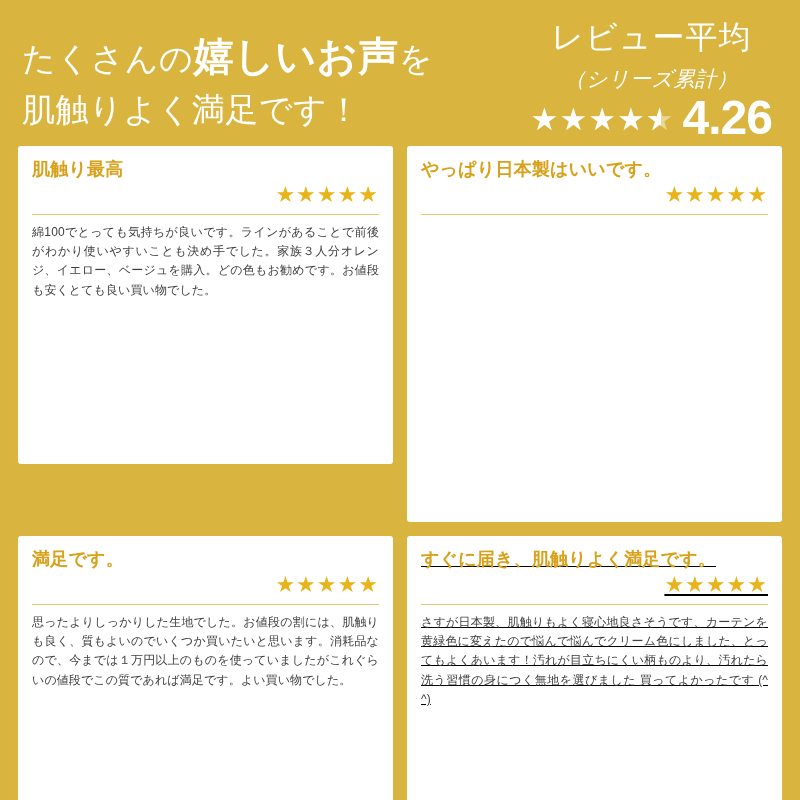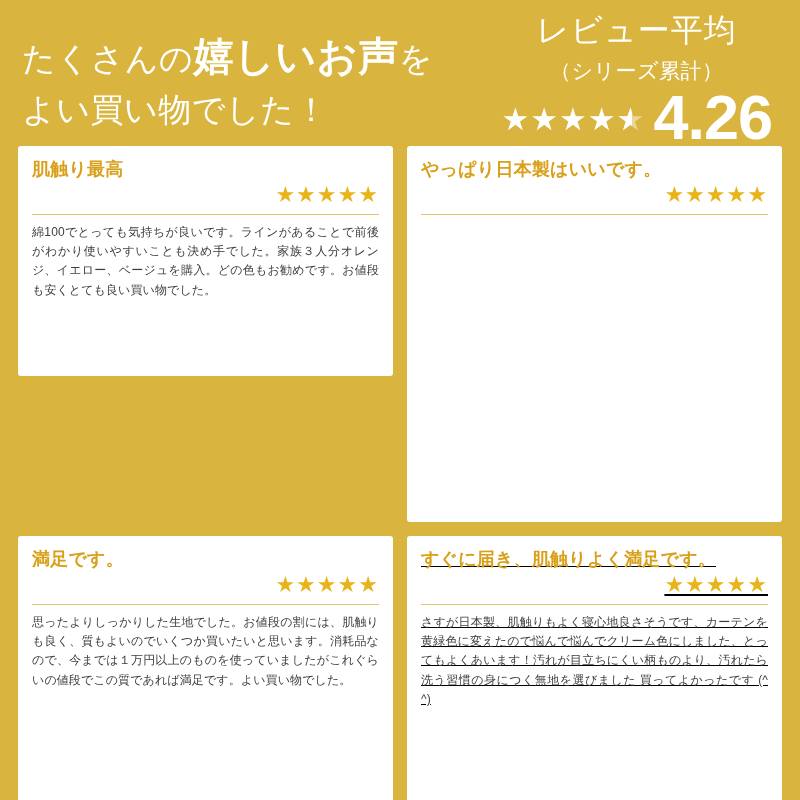--- a/index.html
+++ b/index.html
@@ -58,20 +58,21 @@
   .rating-title {
     font-size: 32px;
     line-height: 1.2;
     letter-spacing: 1px;
   }
   .rating-sub {
     font-size: 21px;
     line-height: 1.3;
     margin-top: 8px;
     letter-spacing: 0.5px;
+    font-style: italic;
   }
   .rating-row {
     display: flex;
     align-items: center;
     justify-content: flex-end;
     margin-top: 2px;
   }
   .rating-stars {
     font-size: 31px;
     letter-spacing: 1px;
@@ -89,21 +90,21 @@
   }
   .rating-stars .half .front {
     position: absolute;
     left: 0;
     top: 0;
     width: 52%;
     overflow: hidden;
     color: #ffffff;
   }
   .rating-value {
-    font-size: 63px;
+    font-size: 48px;
     font-weight: bold;
     line-height: 1;
     margin-left: 8px;
     letter-spacing: -1px;
   }
 
   
   .grid {
     position: absolute;
     left: 18px;
@@ -139,34 +140,34 @@
     border-top: 1px solid #e3c670;
     margin: 6px 0 8px 0;
   }
   .card-body {
     color: #404040;
     font-size: 12px;
     line-height: 1.62;
     letter-spacing: 0.1px;
     text-align: justify;
   }
-  .card-left { height: 230px; }
+  .card-left { height: 318px; }
   .card-right { height: 376px; }
   .card-bl { height: 348px; }
   .card-br { height: 382px; text-decoration: underline; }
 </style>
 </head>
 <body>
 
 <div class="page">
 
   <div class="header">
     <div class="headline">
       <span>たくさんの</span><span class="big">嬉しいお声</span><span>を</span>
-      <span class="line2">よい買い物でした！</span>
+      <span class="line2">肌触りよく満足です！</span>
     </div>
 
     <div class="rating-block">
       <div class="rating-title">レビュー平均</div>
       <div class="rating-sub">（シリーズ累計）</div>
       <div class="rating-row">
         <div class="rating-stars">
           <span>★★★★</span><span class="half"><span class="back">★</span><span class="front">★</span></span>
         </div>
         <div class="rating-value">4.26</div>

